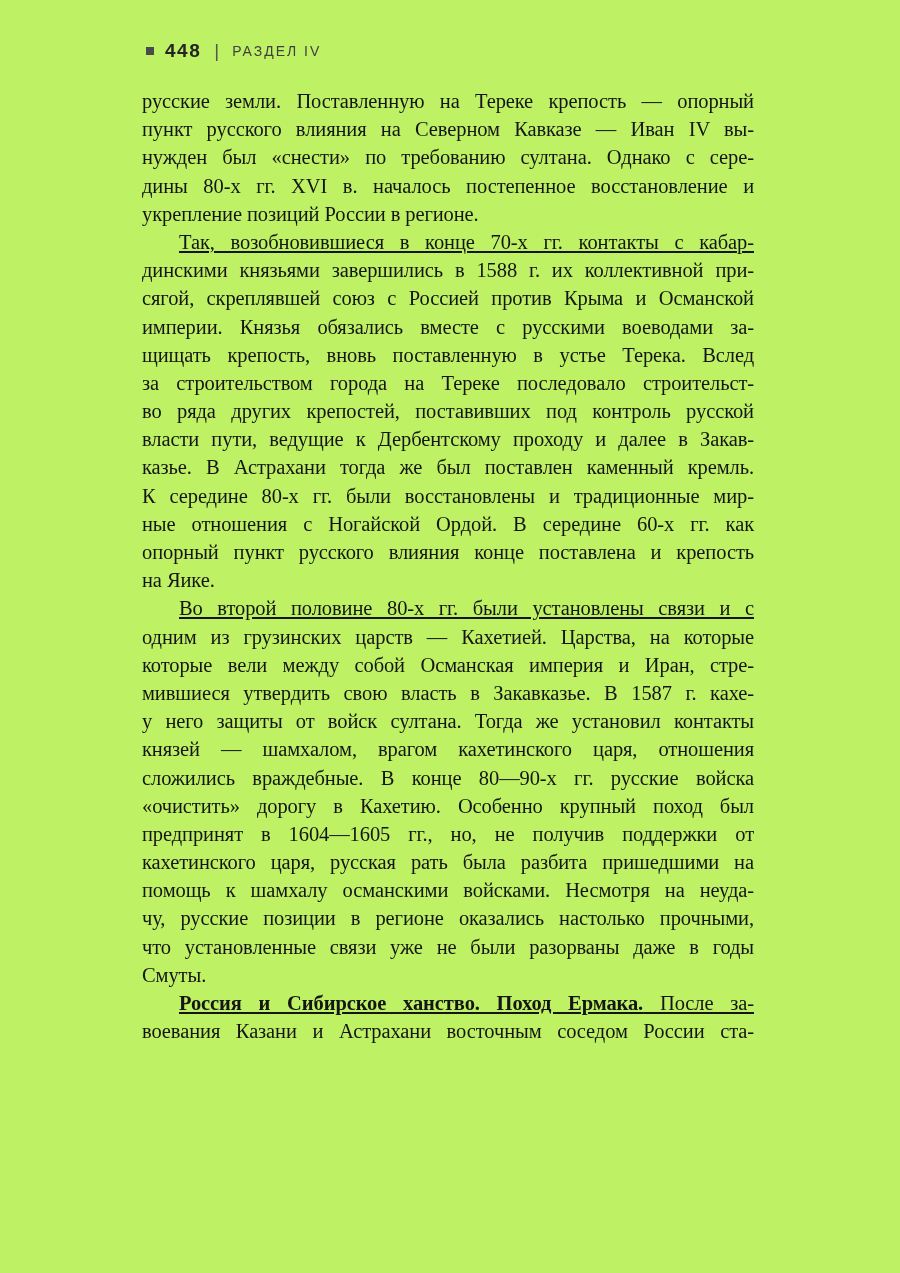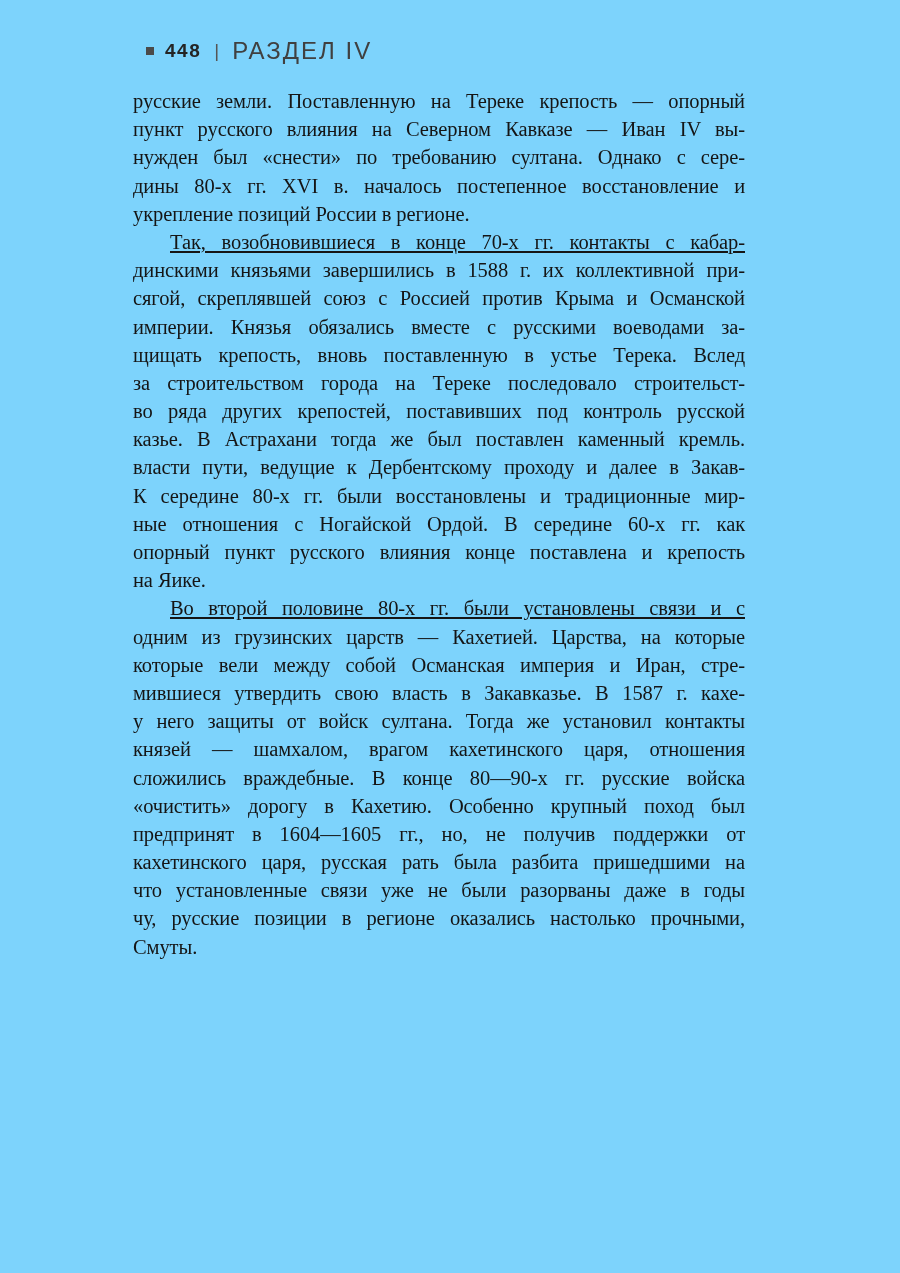--- a/index.html
+++ b/index.html
@@ -1,20 +1,20 @@
 <!DOCTYPE html>
 <html lang="ru"><head>
 <meta charset="utf-8">
 <style>
   html, body { margin: 0; padding: 0; background: #ffffff; }
   .page {
     position: relative;
     width: 900px;
     height: 1273px;
-    background: #7dd3fc;
+    background: #bef264;
     overflow: hidden;
     font-family: "Liberation Serif", serif;
     color: #151515;
   }
   
   .running-header {
     position: absolute;
     left: 146px;
     top: 40px;
     height: 22px;
@@ -38,27 +38,27 @@
     color: #242424;
   }
   .header-sep {
     margin: 0 13px;
     color: #555;
     font-weight: 300;
     font-size: 19px;
   }
   .section-title {
     letter-spacing: 2px;
-    font-size: 24px;
+    font-size: 14px;
     color: #404040;
   }
   
   .body-text {
     position: absolute;
-    left: 133px;
+    left: 142px;
     top: 87px;
     width: 612px;
     font-size: 20.5px;
     line-height: 28.2px;
     letter-spacing: -0.1px;
   }
   .paragraph { margin: 0; }
   .line {
     text-align: justify;
     text-align-last: justify;
@@ -90,37 +90,42 @@
         <div class="line no-just">укрепление позиций России в регионе.</div>
       </div>
       <div class="paragraph">
         <div class="line indent">Так, возобновившиеся в конце 70-х гг. контакты с кабар-</div>
         <div class="line">динскими князьями завершились в 1588 г. их коллективной при-</div>
         <div class="line">сягой, скреплявшей союз с Россией против Крыма и Османской</div>
         <div class="line">империи. Князья обязались вместе с русскими воеводами за-</div>
         <div class="line">щищать крепость, вновь поставленную в устье Терека. Вслед</div>
         <div class="line">за строительством города на Тереке последовало строительст-</div>
         <div class="line">во ряда других крепостей, поставивших под контроль русской</div>
+        <div class="line">власти пути, ведущие к Дербентскому проходу и далее в Закав-</div>
         <div class="line">казье. В Астрахани тогда же был поставлен каменный кремль.</div>
-        <div class="line">власти пути, ведущие к Дербентскому проходу и далее в Закав-</div>
         <div class="line">К середине 80-х гг. были восстановлены и традиционные мир-</div>
         <div class="line">ные отношения с Ногайской Ордой. В середине 60-х гг. как</div>
         <div class="line">опорный пункт русского влияния конце поставлена и крепость</div>
         <div class="line no-just">на Яике.</div>
       </div>
       <div class="paragraph">
         <div class="line indent">Во второй половине 80-х гг. были установлены связи и с</div>
         <div class="line">одним из грузинских царств — Кахетией. Царства, на которые</div>
         <div class="line">которые вели между собой Османская империя и Иран, стре-</div>
         <div class="line">мившиеся утвердить свою власть в Закавказье. В 1587 г. кахе-</div>
         <div class="line">у него защиты от войск султана. Тогда же установил контакты</div>
         <div class="line">князей — шамхалом, врагом кахетинского царя, отношения</div>
         <div class="line">сложились враждебные. В конце 80—90-х гг. русские войска</div>
         <div class="line">«очистить» дорогу в Кахетию. Особенно крупный поход был</div>
         <div class="line">предпринят в 1604—1605 гг., но, не получив поддержки от</div>
         <div class="line">кахетинского царя, русская рать была разбита пришедшими на</div>
+        <div class="line">помощь к шамхалу османскими войсками. Несмотря на неуда-</div>
+        <div class="line">чу, русские позиции в регионе оказались настолько прочными,</div>
         <div class="line">что установленные связи уже не были разорваны даже в годы</div>
-        <div class="line">чу, русские позиции в регионе оказались настолько прочными,</div>
         <div class="line no-just">Смуты.</div>
+      </div>
+      <div class="paragraph">
+        <div class="line indent"><b>Россия и Сибирское ханство. Поход Ермака.</b> После за-</div>
+        <div class="line">воевания Казани и Астрахани восточным соседом России ста-</div>
       </div>
     </div>
 
 </div>
 
 </body></html>

